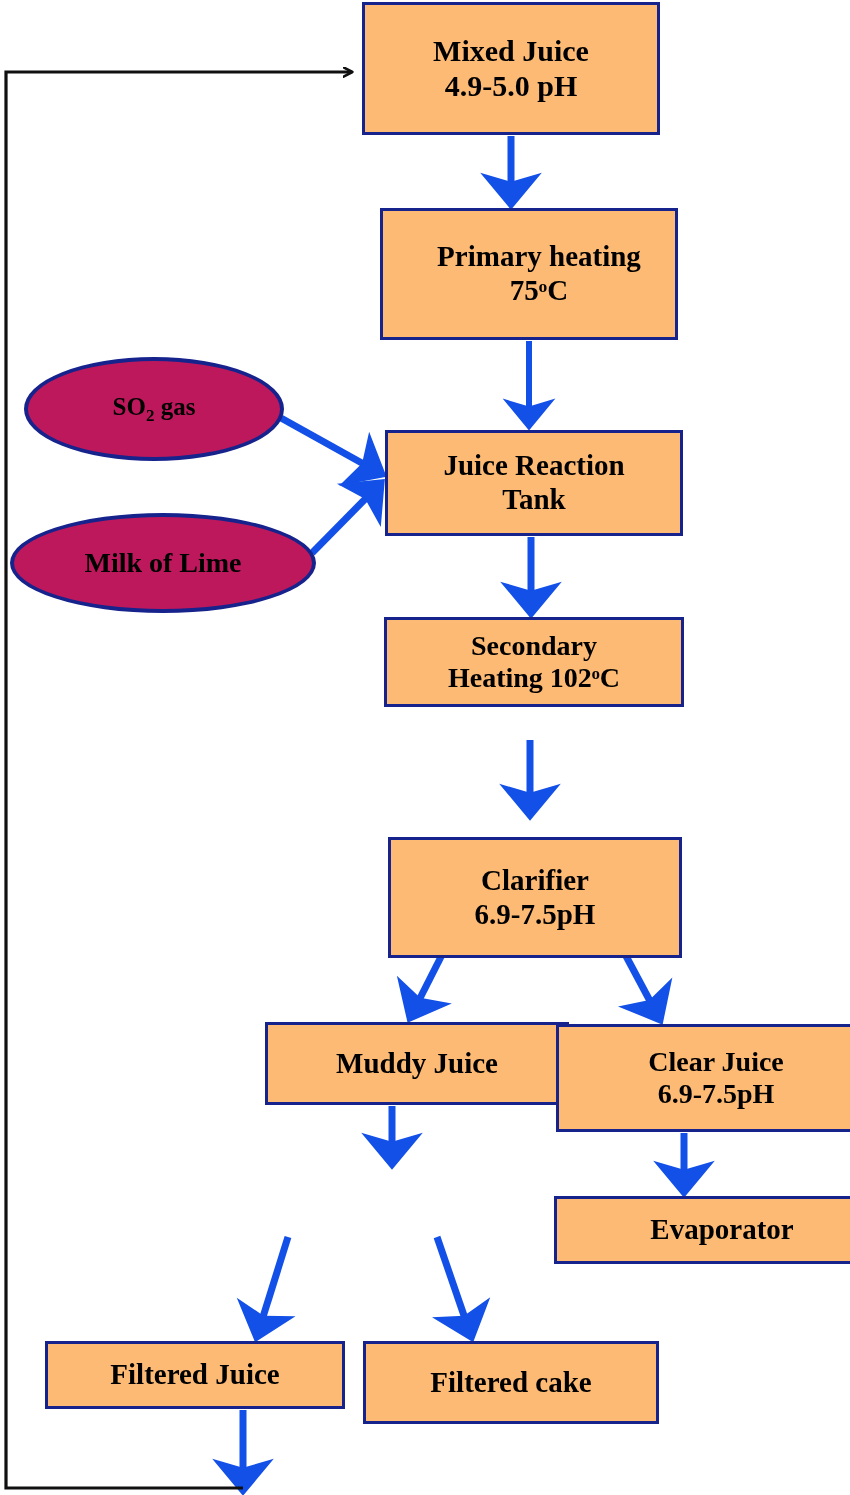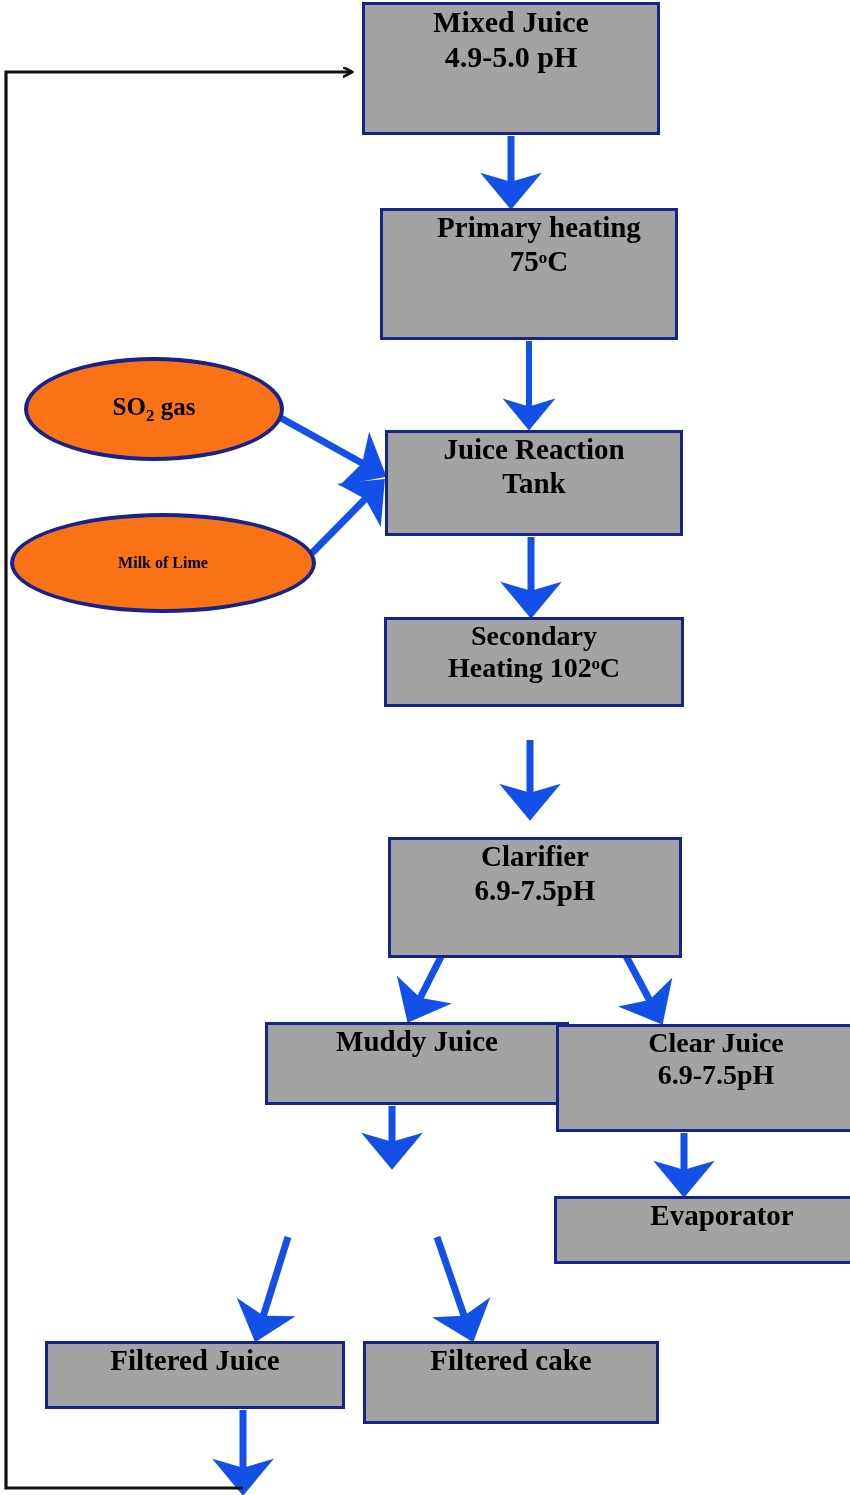--- a/index.html
+++ b/index.html
@@ -7,60 +7,60 @@
   body{
     font-family:"Liberation Serif", serif;
     width:850px;height:1495px;position:relative;overflow:hidden;
   }
   #stage{position:absolute;left:0;top:0;width:850px;height:1495px;}
   svg#wires{position:absolute;left:0;top:0;width:850px;height:1495px;pointer-events:none;}
 
   .node{
     position:absolute;
     box-sizing:border-box;
-    background:#a3a3a3;
+    background:#fdba74;
     border:3px solid #17238c;
     display:flex;
-    align-items:flex-start;
+    align-items:center;
     justify-content:center;
     text-align:center;
     color:#000000;
     font-weight:bold;
     line-height:1.16;
     z-index:3;
   }
   .node .lbl{display:block;width:100%;padding:0 4px;}
   .node .l1{display:block;}
   .node .l2{display:block;}
 
   .ellipse{
     position:absolute;
     box-sizing:border-box;
-    background:#f97316;
+    background:#be185d;
     border:4px solid #17238c;
     border-radius:50%;
     display:flex;align-items:center;justify-content:center;
     text-align:center;color:#000;font-weight:bold;z-index:3;
   }
 
   
   #n-mixed-juice   {left:362px; top:2px;   width:298px; height:133px; font-size:30px;}
   #n-primary-heat  {left:380px; top:208px; width:298px; height:132px; font-size:29px;padding-left:20px;}
   #n-reaction-tank {left:385px; top:430px; width:298px; height:106px; font-size:29px;}
   #n-secondary-heat{left:384px; top:617px; width:300px; height:90px; font-size:28px;}
   #n-clarifier     {left:388px; top:837px; width:294px; height:121px; font-size:29px;}
   #n-muddy-juice   {left:217px; top:1022px;width:304px; height:83px;  font-size:29px;margin-left:48px;}
   #n-clear-juice   {left:556px; top:1024px;width:320px; height:108px; font-size:28px;}
   #n-vacuum-filter {left:227px; top:1168px;width:295px; height:68px;  font-size:29px;}
   #n-evaporator    {left:554px; top:1196px;width:336px; height:68px;  font-size:29px;}
   #n-filtered-juice{left:45px;  top:1341px;width:300px; height:68px;  font-size:29px;}
   #n-filtered-cake {left:363px; top:1341px;width:296px; height:83px;  font-size:29px;}
 
   #e-so2  {left:24px; top:357px; width:260px; height:104px; font-size:25px;}
-  #e-lime {left:10px; top:513px; width:306px; height:100px; font-size:16px;}
+  #e-lime {left:10px; top:513px; width:306px; height:100px; font-size:28px;}
 
   .sub{font-size:0.68em;vertical-align:sub;}
 </style>
 </head>
 <body>
 
 <div id="stage">
 
   <svg id="wires" viewBox="0 0 850 1495">
     <defs>

